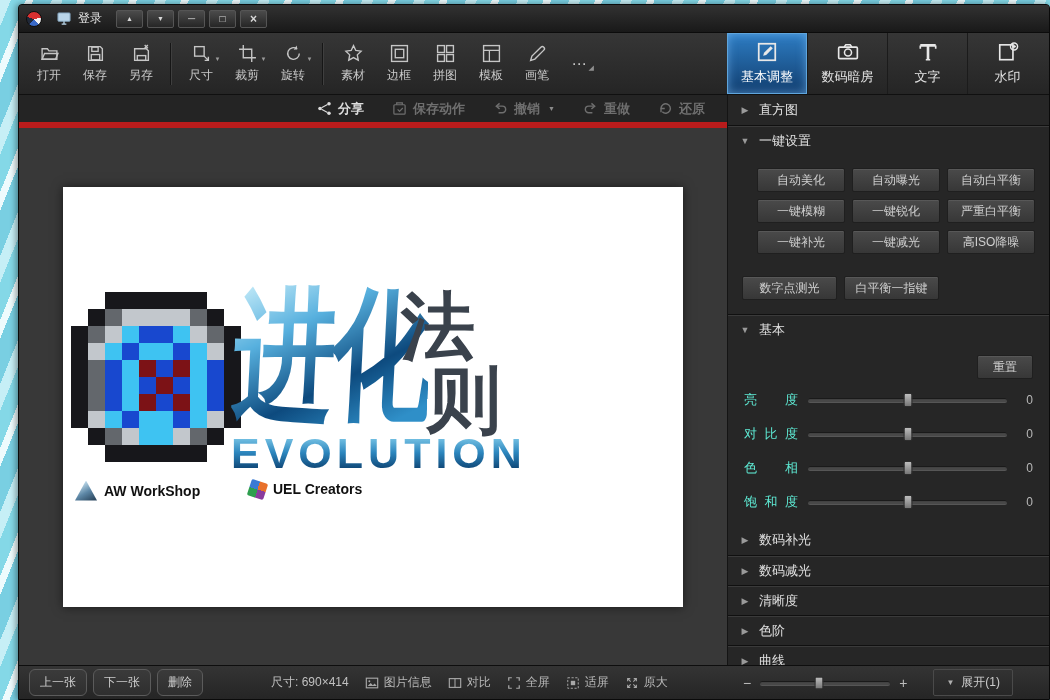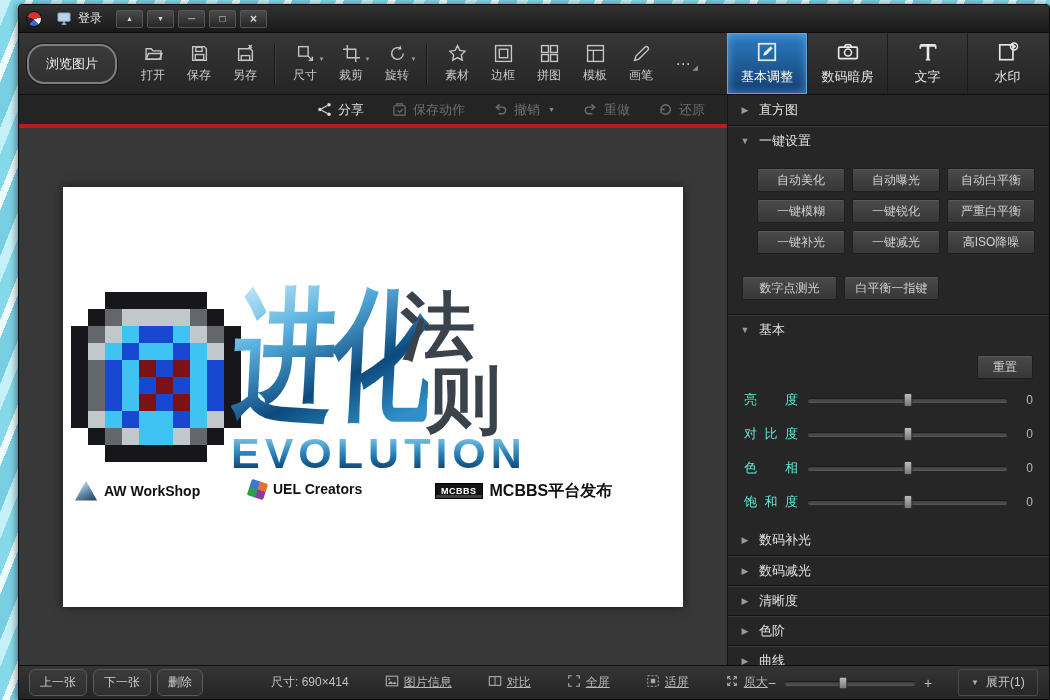--- a/index.html
+++ b/index.html
@@ -52,23 +52,23 @@
   .tab { width:80px; display:flex; flex-direction:column; align-items:center;
     justify-content:center; gap:5px; color:#e4e4e4; font-size:13px;
     border-left:1px solid #1b1b1b; cursor:pointer; }
   .tab .ticon { width:22px; height:22px; color:#e8e8e8; }
   .tab.active { background:linear-gradient(#2d7cc2,#123f70);
     border:1px solid #5fa5dc; box-shadow:inset 0 0 10px rgba(130,195,255,.55); color:#ffffff; }
 
   
   .main { flex:1; display:flex; min-height:0; }
   .editor { flex:1; display:flex; flex-direction:column; min-width:0; }
-  .actionbar { height:33px; flex:0 0 33px; background:#242424; border-bottom:4px solid #b91c1c;
+  .actionbar { height:33px; flex:0 0 33px; background:#242424; border-bottom:6px solid #b91c1c;
     display:flex; justify-content:flex-end; gap:28px;
-    font-size:13px; padding-right:22px; }
+    font-size:13px; padding-right:22px;font-weight:bold; }
   .act { display:flex; align-items:center; gap:6px; color:#dcdcdc; cursor:pointer; }
   .act .aicon { width:15px; height:15px; }
   .act.disabled { color:#6f6f6f; }
   .act.disabled .aicon { color:#6f6f6f; }
   .act .dd2 { font-size:7px; color:#8a8a8a; margin-left:2px; }
   .canvas { flex:1; background:#383838; position:relative; overflow:hidden; }
 
   
   .photo { position:absolute; left:50%; top:50%; transform:translate(-50%,-50%);
     width:620px; height:420px; background:#ffffff; box-shadow:0 0 10px rgba(0,0,0,.55); }
@@ -130,22 +130,22 @@
   .collapsed-list { display:flex; flex-direction:column; margin-top:6px; }
   .slider-val { width:16px; text-align:right; color:#b8b8b8; }
 
   
   .statusbar { height:34px; flex:0 0 34px; background:linear-gradient(#343434,#252525);
     border-top:1px solid #0e0e0e; display:flex; align-items:center; padding:0 10px;
     color:#b8b8b8; font-size:12px; }
   .sbtn { border:1px solid #5b5b5b; border-radius:6px; padding:4px 10px; color:#cccccc;
     background:rgba(255,255,255,.04); margin-right:6px; white-space:nowrap; }
   .sb-size { margin-left:62px; color:#c0c0c0; white-space:nowrap; }
-  .sb-item { margin-left:36px; display:flex; gap:5px; cursor:pointer;
-    white-space:nowrap;text-decoration:underline; }
+  .sb-item { margin-left:16px; display:flex; align-items:center; gap:5px; cursor:pointer;
+    white-space:nowrap; }
   .sbico { width:14px; height:14px; color:#a8a8a8; }
   .sb-zoom { margin-left:auto; display:flex; align-items:center; gap:9px; }
   .zsign { color:#bdbdbd; font-size:14px; cursor:pointer; line-height:1; }
   .ztrack { width:130px; height:4px; background:#484848; border-radius:2px; position:relative;
     box-shadow:0 1px 0 #565656, inset 0 1px 1px rgba(0,0,0,.7); cursor:pointer; }
   .zthumb { position:absolute; left:45%; top:50%; width:9px; height:13px;
     transform:translate(-50%,-50%); background:linear-gradient(#bdbdbd,#767676);
     border:1px solid #2e2e2e; border-radius:2px; }
   .sb-expand { margin-left:26px; margin-right:26px; display:flex; align-items:center;
     gap:7px; border:1px solid #4a4a4a; border-radius:2px; padding:4px 12px; cursor:pointer;
@@ -171,21 +171,20 @@
       </div>
       <div class="winbtn small-arrow">▲</div>
       <div class="winbtn small-arrow">▼</div>
       <div class="winbtn">─</div>
       <div class="winbtn">□</div>
       <div class="winbtn close-btn">×</div>
     </div>
   </div>
 
   <div class="toolbar">
-    <button class="browse">浏览图片</button>
 
     <div class="tool">
       <span class="ticon">
           <svg viewBox="0 0 18 18">
             <path d="M2 14.5v-10h5l1.5 2H16v8z" fill="none" stroke="currentColor" stroke-width="1.3"></path>
             <path d="M2 14.5l2.3-5.5H17l-2.3 5.5z" fill="none" stroke="currentColor" stroke-width="1.3"></path>
           </svg>
         </span>
       <span>打开</span>
     </div>
@@ -501,24 +500,20 @@
           <div class="cn-ze">则</div>
           <div class="evo">EVOLUTION</div>
           <div class="credit c1">
             <span class="aw-logo"></span>
             <span>AW WorkShop</span>
           </div>
           <div class="credit c2">
             <span class="uel-logo"></span>
             <span>UEL Creators</span>
           </div>
-          <div class="credit c3">
-            <span class="mcbbs-badge">MCBBS</span>
-            <span>MCBBS平台发布</span>
-          </div>
         </div>
       </div>
     </div>
 
     <div class="panel">
       <div class="sect-head">
         <span class="arrow">▶</span>
         <span>直方图</span>
       </div>
 

